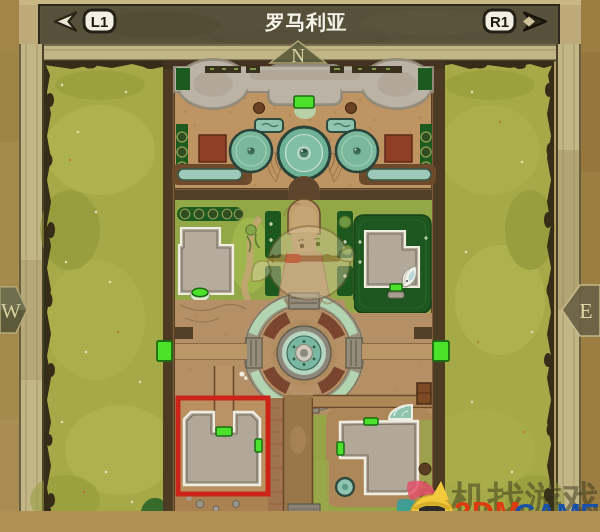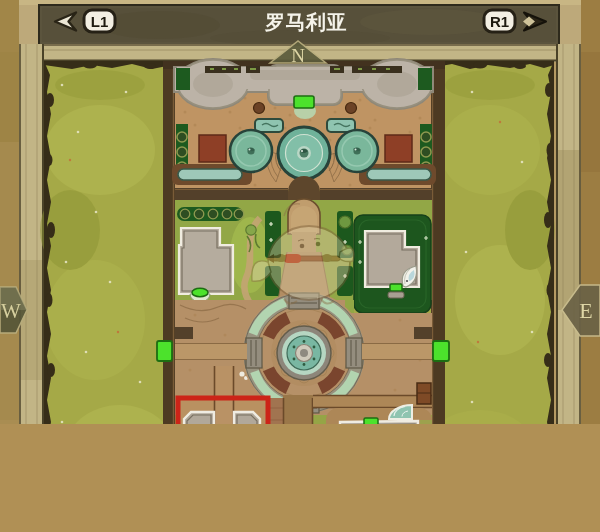--- a/index.html
+++ b/index.html
@@ -1,16 +1,16 @@
 <!DOCTYPE html>
 <html><head>
 <meta charset="utf-8">
 <style>
 html,body{margin:0;padding:0;background:#b09055}
-#stage{position:relative;width:600px;height:424px;overflow:hidden;font-family:"Liberation Sans",sans-serif}
+#stage{position:relative;width:600px;height:511px;overflow:hidden;font-family:"Liberation Sans",sans-serif}
 </style>
 </head>
 <body>
 <div id="stage">
 <svg width="600" height="532" viewBox="0 0 600 532">
 
 <rect x="0" y="0" width="600" height="532" fill="#b59a63"></rect>
 
 <rect x="0" y="0" width="600" height="52" fill="#bda97a"></rect>
 <rect x="0" y="0" width="600" height="5" fill="#c8b684"></rect>

